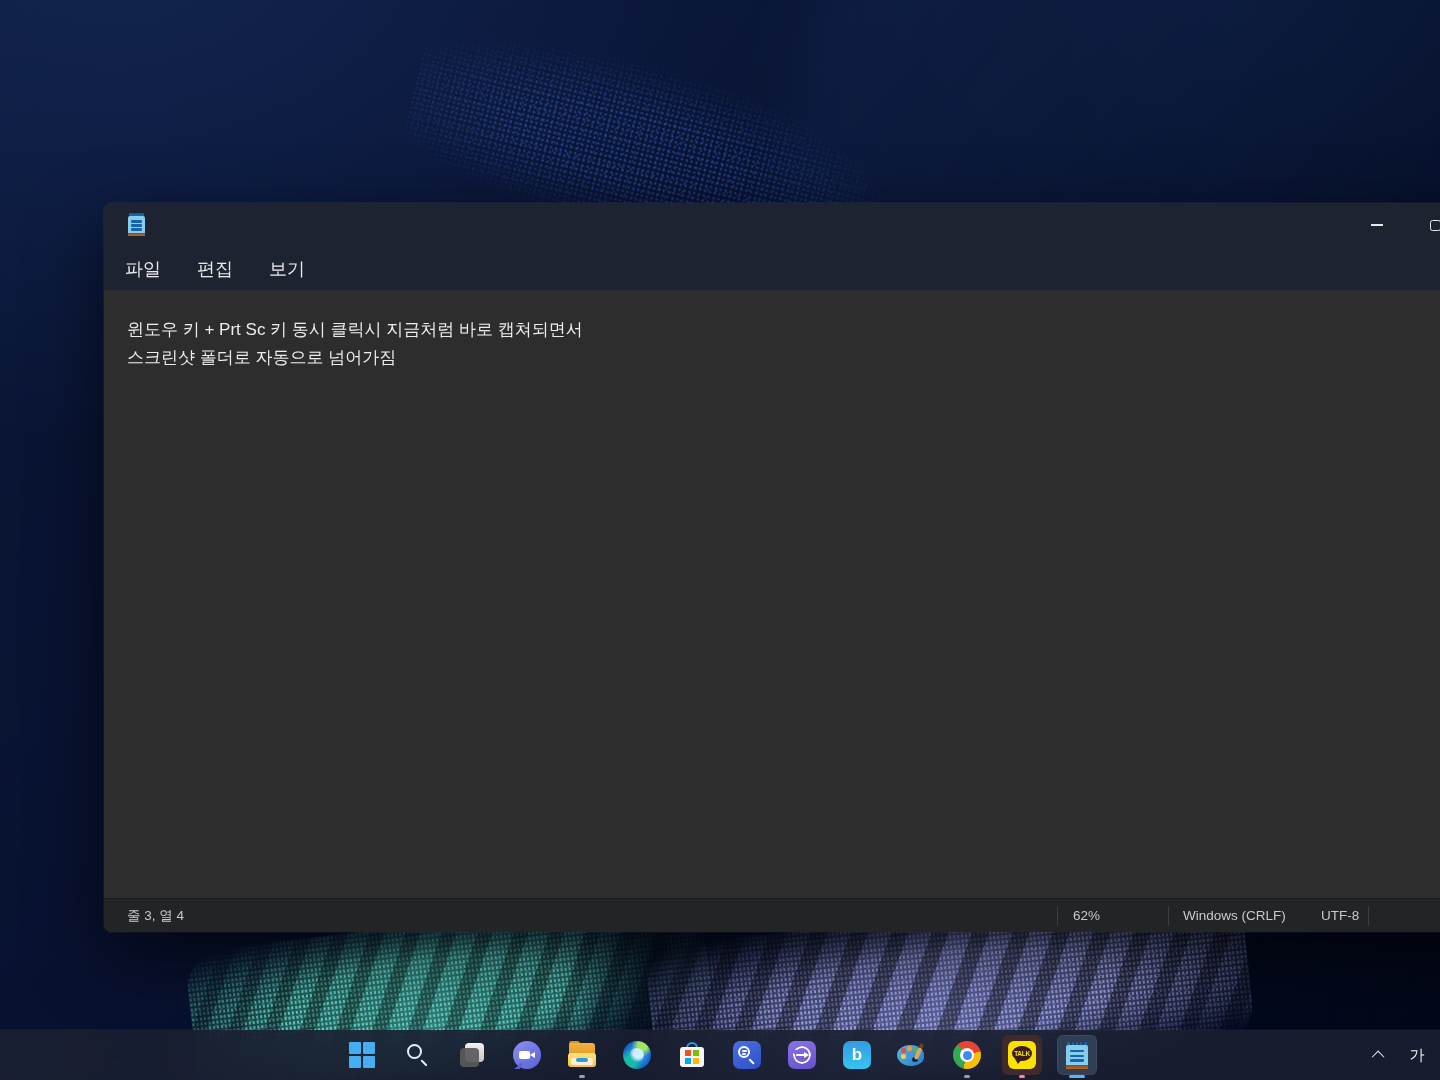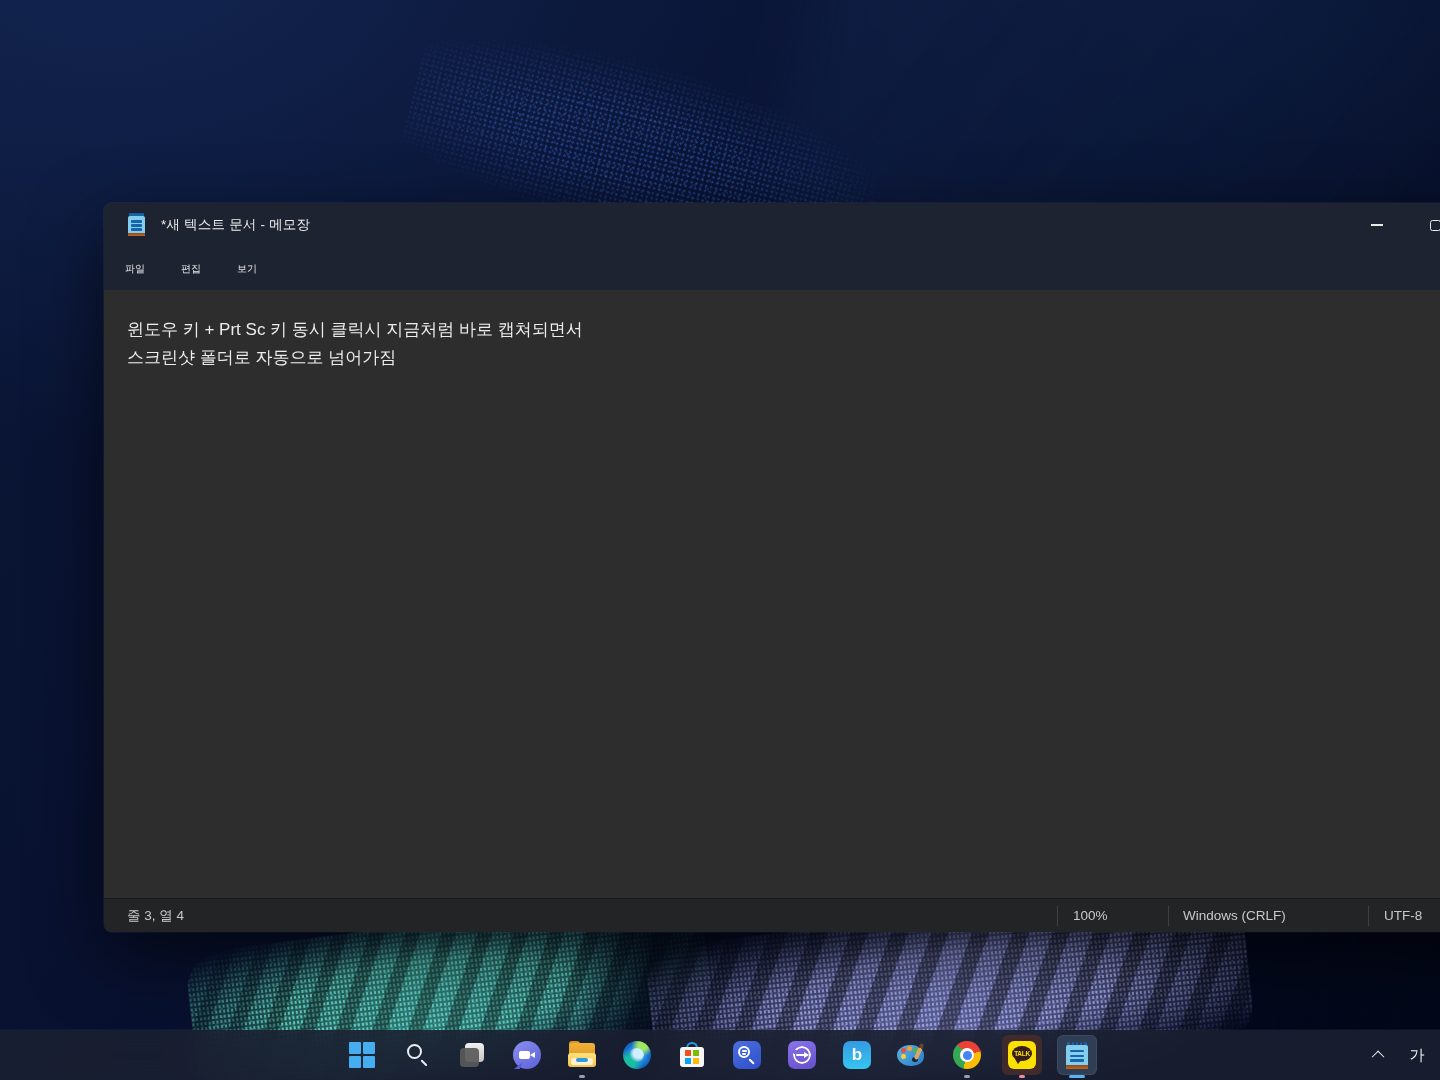--- a/index.html
+++ b/index.html
@@ -58,31 +58,31 @@
   .title{position:absolute;left:57px;top:0;height:44px;line-height:44px;
     color:#ebebeb;font-size:13.5px;letter-spacing:.2px;white-space:nowrap;}
   .caption-btn{position:absolute;top:0;height:44px;width:46px;display:flex;
     align-items:center;justify-content:center;}
   .btn-min{left:1250px;}
   .btn-max{left:1308px;}
   .glyph-min{width:12px;height:1.5px;background:#e9e9e9;display:block;}
   .glyph-max{width:11px;height:11px;border:1.3px solid #e9e9e9;border-radius:2.5px;display:block;}
   .menubar{position:absolute;left:0;top:44px;width:100%;height:43px;background:#1d2330;
     display:flex;align-items:center;padding-left:13px;gap:20px;}
-  .menu-item{color:#e9e9e9;font-size:10px;padding:5px 8px;border-radius:5px;white-space:nowrap;}
+  .menu-item{color:#e9e9e9;font-size:18px;padding:5px 8px;border-radius:5px;white-space:nowrap;}
   .editor{position:absolute;left:0;top:87px;width:100%;height:608px;background:#2d2d2d;
     padding:26px 0 0 23px;color:#ececec;font-size:17px;line-height:28px;}
   .line{white-space:pre;}
   .statusbar{position:absolute;left:0;bottom:0;width:100%;height:34px;background:#232426;
     border-top:1px solid #1a1a1c;color:#c9c9c9;font-size:13.5px;}
   .st{position:absolute;top:0;height:34px;line-height:33px;white-space:nowrap;}
   .st.cursor{left:23px;}
   .st.zoom{left:969px;}
   .st.eol{left:1079px;}
-  .st.enc{left:1280px;}
+  .st.enc{left:1217px;}
   .divider{position:absolute;top:7px;width:1px;height:20px;background:#3e3f42;}
   .d1{left:953px;} .d2{left:1064px;} .d3{left:1264px;}
 
   
   .np-icon{position:relative;display:block;}
   .np-icon .body{position:absolute;left:0;top:3px;width:100%;bottom:0;background:#85cdec;
     border-radius:2px;overflow:hidden;}
   .np-icon .body i{position:absolute;left:18%;width:64%;height:2.5px;background:#1565a8;border-radius:1px;}
   .np-icon .body i:nth-child(1){top:22%;} .np-icon .body i:nth-child(2){top:42%;} .np-icon .body i:nth-child(3){top:62%;}
   .np-icon .base{position:absolute;left:0;bottom:0;width:100%;height:3.5px;background:linear-gradient(#8a4a1f,#c2661f);}
@@ -215,21 +215,20 @@
             <i></i>
             <i></i>
           </span>
         <span class="body">
             <i></i>
             <i></i>
             <i></i>
           </span>
         <span class="base"></span>
       </span>
-      <span class="title">*새 텍스트 문서 - 메모장</span>
       <div class="caption-btn btn-min">
           <span class="glyph-min"></span>
         </div>
       <div class="caption-btn btn-max">
           <span class="glyph-max"></span>
         </div>
     </div>
 
     <div class="menubar">
       <div class="menu-item">파일</div>
@@ -238,21 +237,21 @@
     </div>
 
     <div class="editor">
       <div class="line">윈도우 키 + Prt Sc 키 동시 클릭시 지금처럼 바로 캡쳐되면서</div>
       <div class="line">스크린샷 폴더로 자동으로 넘어가짐</div>
     </div>
 
     <div class="statusbar">
       <span class="st cursor">줄 3, 열 4</span>
       <span class="divider d1"></span>
-      <span class="st zoom">100%</span>
+      <span class="st zoom">62%</span>
       <span class="divider d2"></span>
       <span class="st eol">Windows (CRLF)</span>
       <span class="divider d3"></span>
       <span class="st enc">UTF-8</span>
     </div>
   </div>
 
   <div class="taskbar">
     <div class="tb-group">
 

